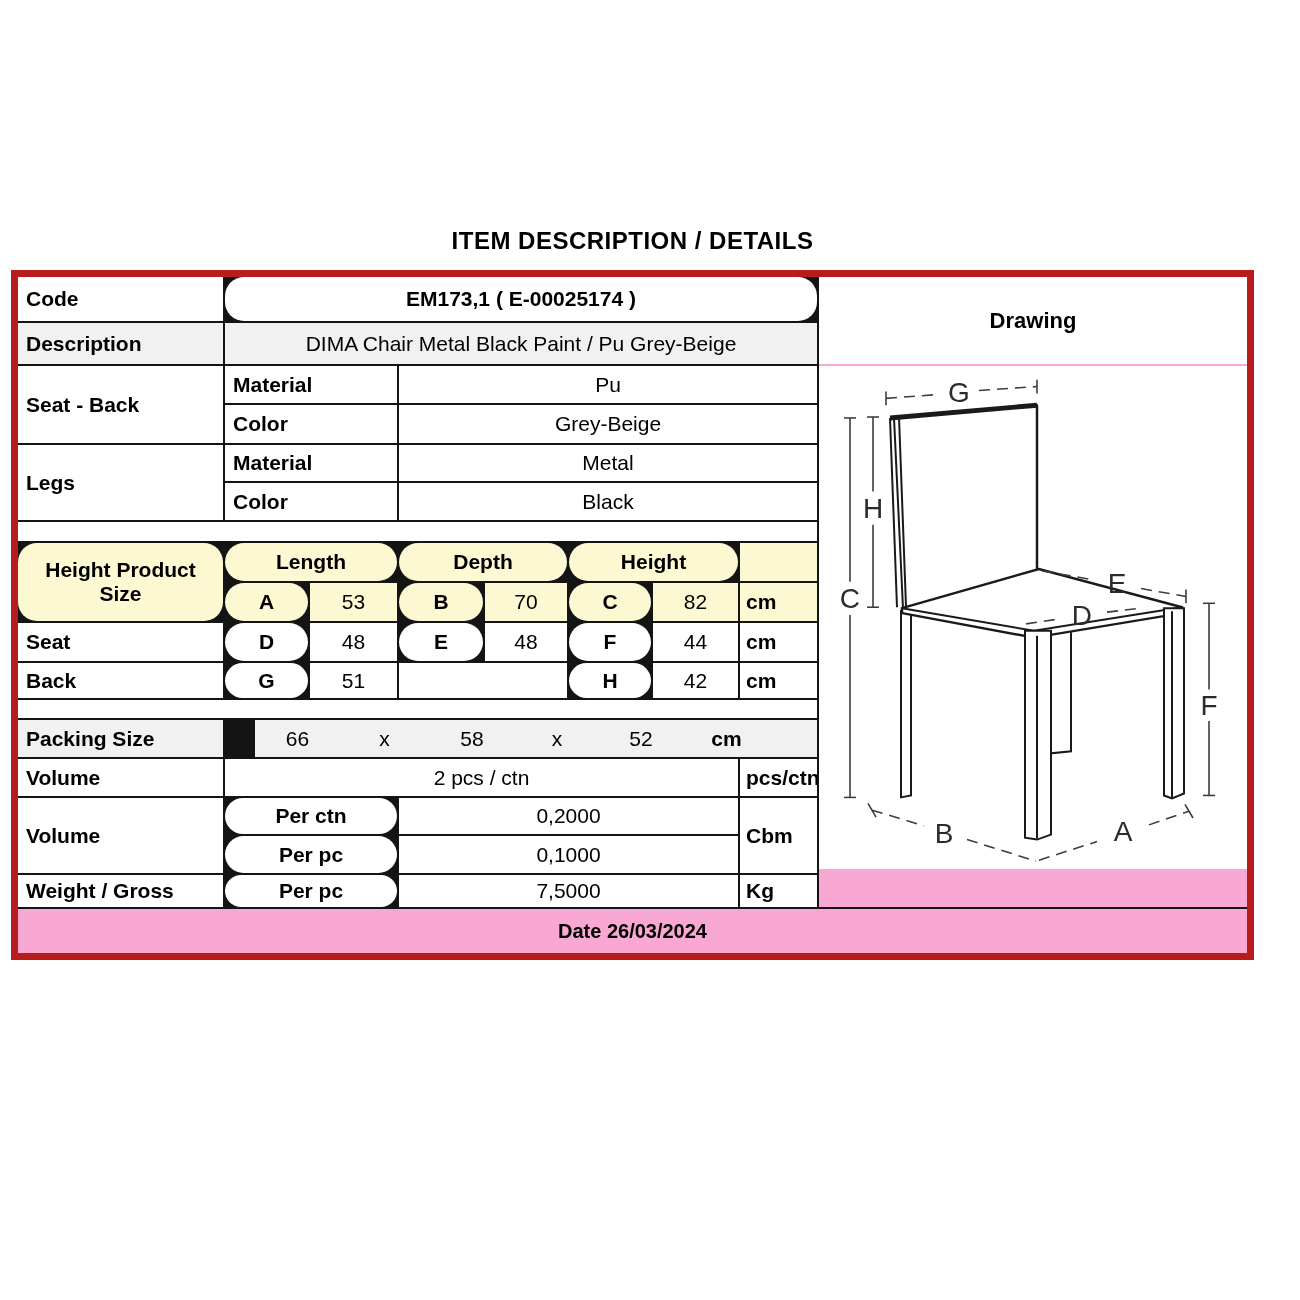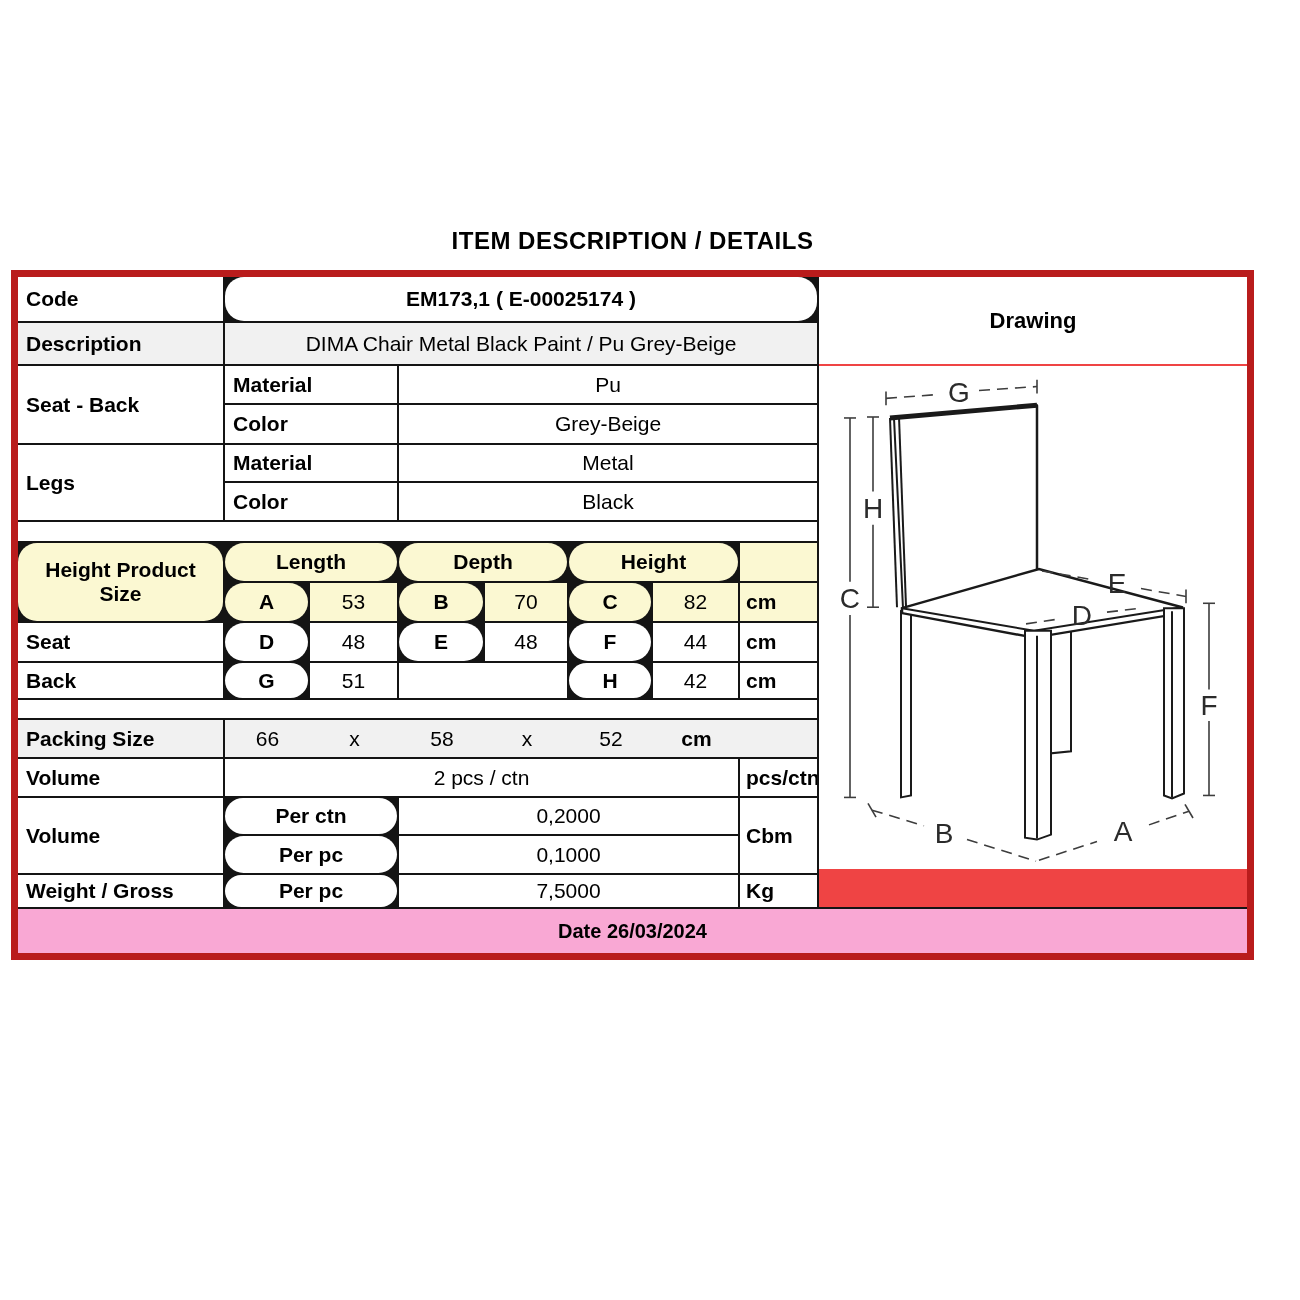--- a/index.html
+++ b/index.html
@@ -12,21 +12,21 @@
         gap:2px;background:#141414;}
   .cell{background:#fff;display:flex;align-items:center;font-size:21px;overflow:hidden;white-space:nowrap;}
   .lbl{font-weight:bold;padding-left:8px;}
   .ctr{justify-content:center;}
   .bold{font-weight:bold;border-radius:19px;}
   .unit{font-weight:bold;padding-left:6px;}
   .gray{background:#F1F1F1;}
   .yellow{background:#FBF8D2;}
   .packgrid{display:grid;grid-template-columns:85px 89px 86px 84px 84px 87px 1fr;align-items:center;}
   .packgrid span{text-align:center;font-size:21px;}
-  .drawingcol{display:grid;grid-template-rows:87px auto;gap:2px;background:#ef4444;}
+  .drawingcol{display:grid;grid-template-rows:87px auto;gap:2px;background:#f9a8d4;}
   .drawing-header{background:#fff;display:flex;align-items:center;justify-content:center;font-weight:bold;font-size:22px;}
   .drawing-area{background:#fff;height:503px;position:relative;}
   .drawing-area svg{display:block;width:428px;height:503px;}
   .date-row{margin-top:2px;height:44px;background:#f9a8d4;display:flex;align-items:center;justify-content:center;font-weight:bold;font-size:20px;}
   .dimline{stroke:#3d3d3d;stroke-width:1.6;fill:none;}
   .dash{stroke-dasharray:11 7;}
   .chair{stroke:#1a1a1a;fill:#fff;}
   .dimtext{font-family:"Liberation Sans",sans-serif;font-size:28px;fill:#2b2b2b;}
 </style>
 </head>
@@ -88,21 +88,21 @@
       <div class="cell ctr bold" style="grid-area:11/2/12/3">G</div>
       <div class="cell ctr" style="grid-area:11/3/12/4">51</div>
       <div class="cell" style="grid-area:11/4/12/6"></div>
       <div class="cell ctr bold" style="grid-area:11/6/12/7">H</div>
       <div class="cell ctr" style="grid-area:11/7/12/8">42</div>
       <div class="cell unit" style="grid-area:11/8/12/9">cm</div>
 
       <div class="cell" style="grid-area:12/1/13/9"></div>
 
       <div class="cell lbl gray" style="grid-area:13/1/14/2">Packing Size</div>
-      <div class="cell gray packgrid" style="grid-area:13/2/14/9;display:grid;">
+      <div class="cell gray packgrid" style="grid-area:13/2/14/9;display:grid;margin-left:30px;">
         <span>66</span>
         <span>x</span>
         <span>58</span>
         <span>x</span>
         <span>52</span>
         <span class="bold">cm</span>
         <span></span>
       </div>
 
       <div class="cell lbl" style="grid-area:14/1/15/2">Volume</div>

